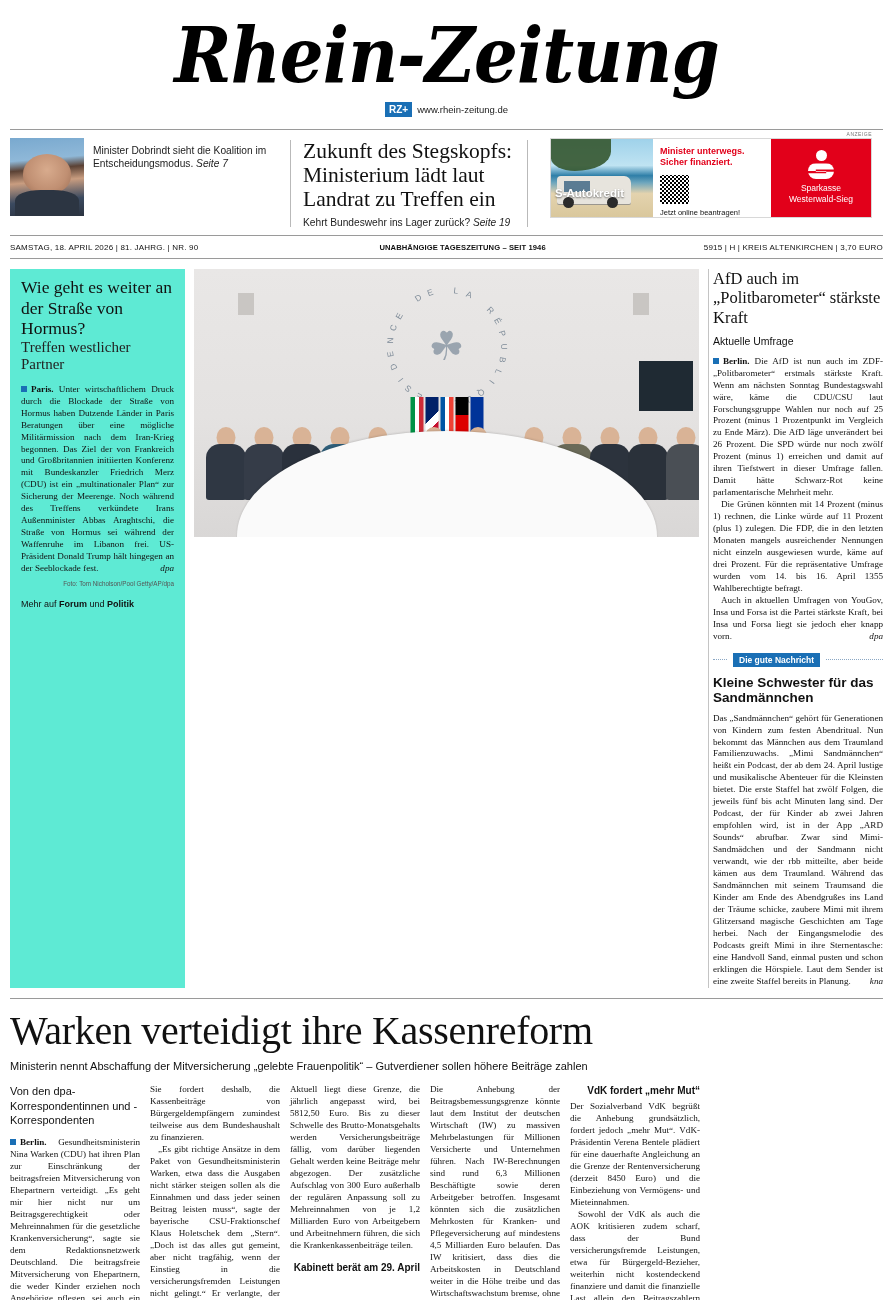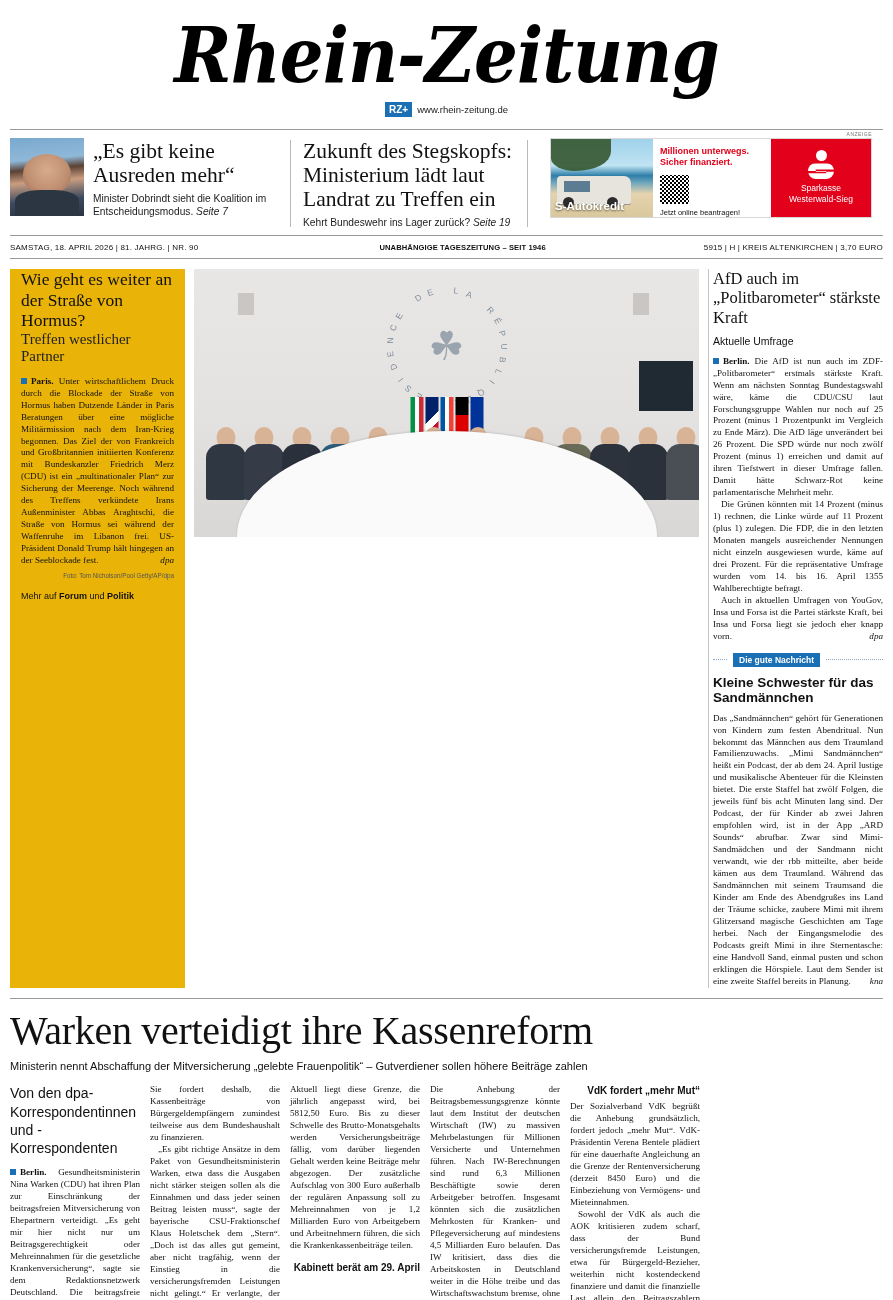--- a/index.html
+++ b/index.html
@@ -66,21 +66,21 @@
   .ad-wrap { position:relative; margin-left:10px; flex:0 0 auto; }
   .ad-label { position:absolute; right:0; top:-7px; font-family:"Liberation Sans",sans-serif; font-size:5px; color:#777; letter-spacing:0.5px; }
   .ad { display:flex; width:322px; height:80px; border:1px solid #d8d8d8; background:#fff; }
   .ad-img { width:102px; position:relative; overflow:hidden;
     background:linear-gradient(180deg,#9fd2ea 0%, #bfe3f2 34%, #2f7fa8 47%, #6ea6bd 56%, #e4d3ae 70%, #d9c79c 100%); }
   .ad-img .tree { position:absolute; left:0; top:0; width:60px; height:32px; background:#35562f; border-radius:0 0 60% 40%; opacity:.9;}
   .ad-img .van { position:absolute; left:6px; bottom:13px; width:74px; height:28px; background:#e7e4dd; border-radius:4px 7px 2px 2px; box-shadow:0 1px 0 #9a968e;}
   .ad-img .van:after{content:"";position:absolute;left:7px;top:5px;width:26px;height:11px;background:#5b7c93;}
   .ad-img .wheel1,.ad-img .wheel2{position:absolute;bottom:9px;width:11px;height:11px;border-radius:50%;background:#2b2b2b;}
   .ad-img .wheel1{left:12px;} .ad-img .wheel2{left:56px;}
-  .ad-img-cap { position:absolute; left:4px; bottom:5px; color:#fff; font-family:"Liberation Sans",sans-serif; font-weight:700; font-size:11.5px; text-shadow:0 1px 2px rgba(0,0,0,.55); }
+  .ad-img-cap { position:absolute; left:4px; bottom:18px; color:#fff; font-family:"Liberation Sans",sans-serif; font-weight:700; font-size:11.5px; text-shadow:0 1px 2px rgba(0,0,0,.55); }
   .ad-mid { width:118px; padding:7px 5px 4px 7px; }
   .ad-mid-h { color:#e2001a; font-family:"Liberation Sans",sans-serif; font-weight:700; font-size:9px; line-height:1.3; }
   .qr { width:29px; height:29px; margin-top:6px;
     background:
       repeating-linear-gradient(90deg,#000 0 2px,#fff 2px 4px),
       repeating-linear-gradient(0deg,#000 0 2px,#fff 2px 4px);
     background-blend-mode:difference; background-color:#fff; }
   .ad-mid-cta { font-family:"Liberation Sans",sans-serif; font-size:7.5px; margin-top:4px; color:#111; }
   .ad-right { flex:1; background:#e2001a; color:#fff; display:flex; flex-direction:column; align-items:center; justify-content:center; gap:3px; }
   .spk-logo { width:26px; height:30px; position:relative; }
@@ -90,21 +90,21 @@
     clip-path: polygon(0 0,100% 0,100% 38%,30% 38%,30% 52%,100% 52%,100% 100%,0 100%,0 62%,70% 62%,70% 48%,0 48%); }
   .spk-name { font-family:"Liberation Sans",sans-serif; font-size:8.5px; text-align:center; line-height:1.25; }
 
   
   .dateline { display:flex; justify-content:space-between; align-items:center;
     font-family:"Liberation Sans",sans-serif; font-size:8px; letter-spacing:.2px; padding:7px 0 6px 0; color:#111; }
   .dateline .mid { font-weight:700; font-size:7.6px; letter-spacing:.1px;padding-left:23px;}
 
   
   .topsec { display:flex; padding-top:10px; gap:0; }
-  .col-left { width:175px; flex:0 0 175px; background:#eab308; padding:0 11px 10px 11px; }
+  .col-left { width:175px; flex:0 0 175px; background:#5eead4; padding:8px 11px 10px 11px; }
   .lead-head { font-family:"Liberation Serif",serif; font-size:17.5px; line-height:1.17; font-weight:400; }
   .lead-kicker { font-family:Liberation Serif, serif; font-size:15px; margin-top:0; color:#222; }
   .lead-body { font-family:"Liberation Serif",serif; font-size:9.1px; line-height:1.315; text-align:justify; margin-top:11px; hyphens:auto; }
   .sqr { display:inline-block; width:6px;height:6px;background:#1a6fb5; margin-right:4px; }
   .dateplace { font-weight:700; }
   .credit-it { font-style:italic; float:right; }
   .photo-credit { font-family:"Liberation Sans",sans-serif; font-size:6.3px; color:#555; text-align:right; margin-top:5px; }
   .more-on { font-family:"Liberation Sans",sans-serif; font-size:9px; margin-top:12px; }
   .more-on b { font-weight:700; }
 
@@ -154,21 +154,21 @@
   .gn-head { font-family:"Liberation Sans",sans-serif; font-weight:700; font-size:13.5px; line-height:1.15; }
 
   
   .mainart { padding-top:12px; }
   .main-head { font-family:"Liberation Serif",serif; font-size:40px; line-height:1.02; font-weight:400; margin:0; letter-spacing:-.3px;}
   .main-sub { font-family:"Liberation Sans",sans-serif; font-size:11px; margin-top:9px; color:#111; }
   .main-cols { display:flex; gap:10px; margin-top:12px; }
   .mc { flex:1; font-family:"Liberation Serif",serif; font-size:9.1px; line-height:1.315; text-align:justify; hyphens:auto; }
   .mc p { margin:0; text-indent:8px; }
   .mc p.first { text-indent:0; }
-  .byline { font-family:"Liberation Sans",sans-serif; font-size:14px; line-height:1.3; margin-bottom:10px; text-align:left; }
+  .byline { font-family:"Liberation Sans",sans-serif; font-size:11px; line-height:1.3; margin-bottom:10px; text-align:left; }
   .subhead { font-family:"Liberation Sans",sans-serif; font-weight:700; font-size:10px; margin:9px 0 4px 0; text-align:right;}
 </style>
 </head>
 <body>
 
 <div class="page">
 
   <div class="masthead">
     <div class="masthead-title">Rhein-Zeitung</div>
     <div class="masthead-url">
@@ -176,22 +176,20 @@
       <span class="url-text">www.rhein-zeitung.de</span>
     </div>
   </div>
 
   <hr class="rule" style="margin-top:12px;">
 
   <div class="teaserbar">
     <div class="teaser" style="width:268px;">
       <div class="teaser-photo"></div>
       <div class="teaser-txt">
-        <div class="teaser-head" style="white-space:pre-line;">„Es gibt keine
-Ausreden mehr“</div>
         <div class="teaser-sub">
           <span>Minister Dobrindt sieht die Koalition im Entscheidungsmodus.</span>
           <i>Seite 7</i>
         </div>
       </div>
     </div>
 
     <div class="vline"></div>
 
     <div class="teaser" style="width:212px;">
@@ -212,21 +210,21 @@
       <div class="ad-label">ANZEIGE</div>
       <div class="ad">
         <div class="ad-img">
           <div class="tree"></div>
           <div class="van"></div>
           <div class="wheel1"></div>
           <div class="wheel2"></div>
           <div class="ad-img-cap">S-Autokredit</div>
         </div>
         <div class="ad-mid">
-          <div class="ad-mid-h">Millionen unterwegs.</div>
+          <div class="ad-mid-h">Minister unterwegs.</div>
           <div class="ad-mid-h">Sicher finanziert.</div>
           <div class="qr"></div>
           <div class="ad-mid-cta">Jetzt online beantragen!</div>
         </div>
         <div class="ad-right">
           <div class="spk-logo">
             <div class="dot"></div>
             <div class="s"></div>
           </div>
           <div class="spk-name">

